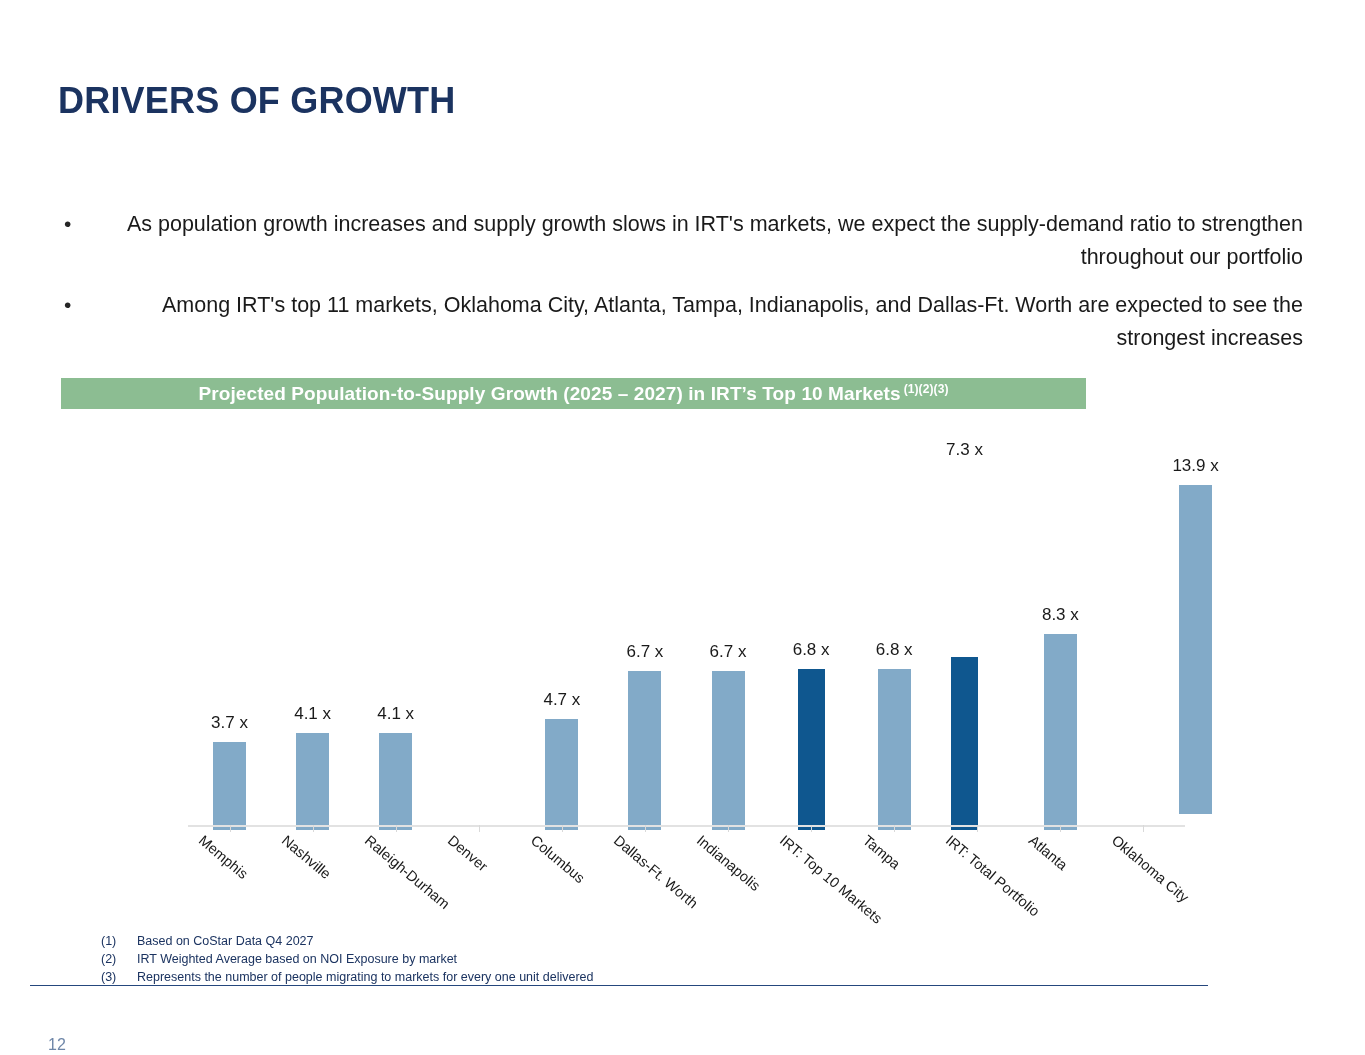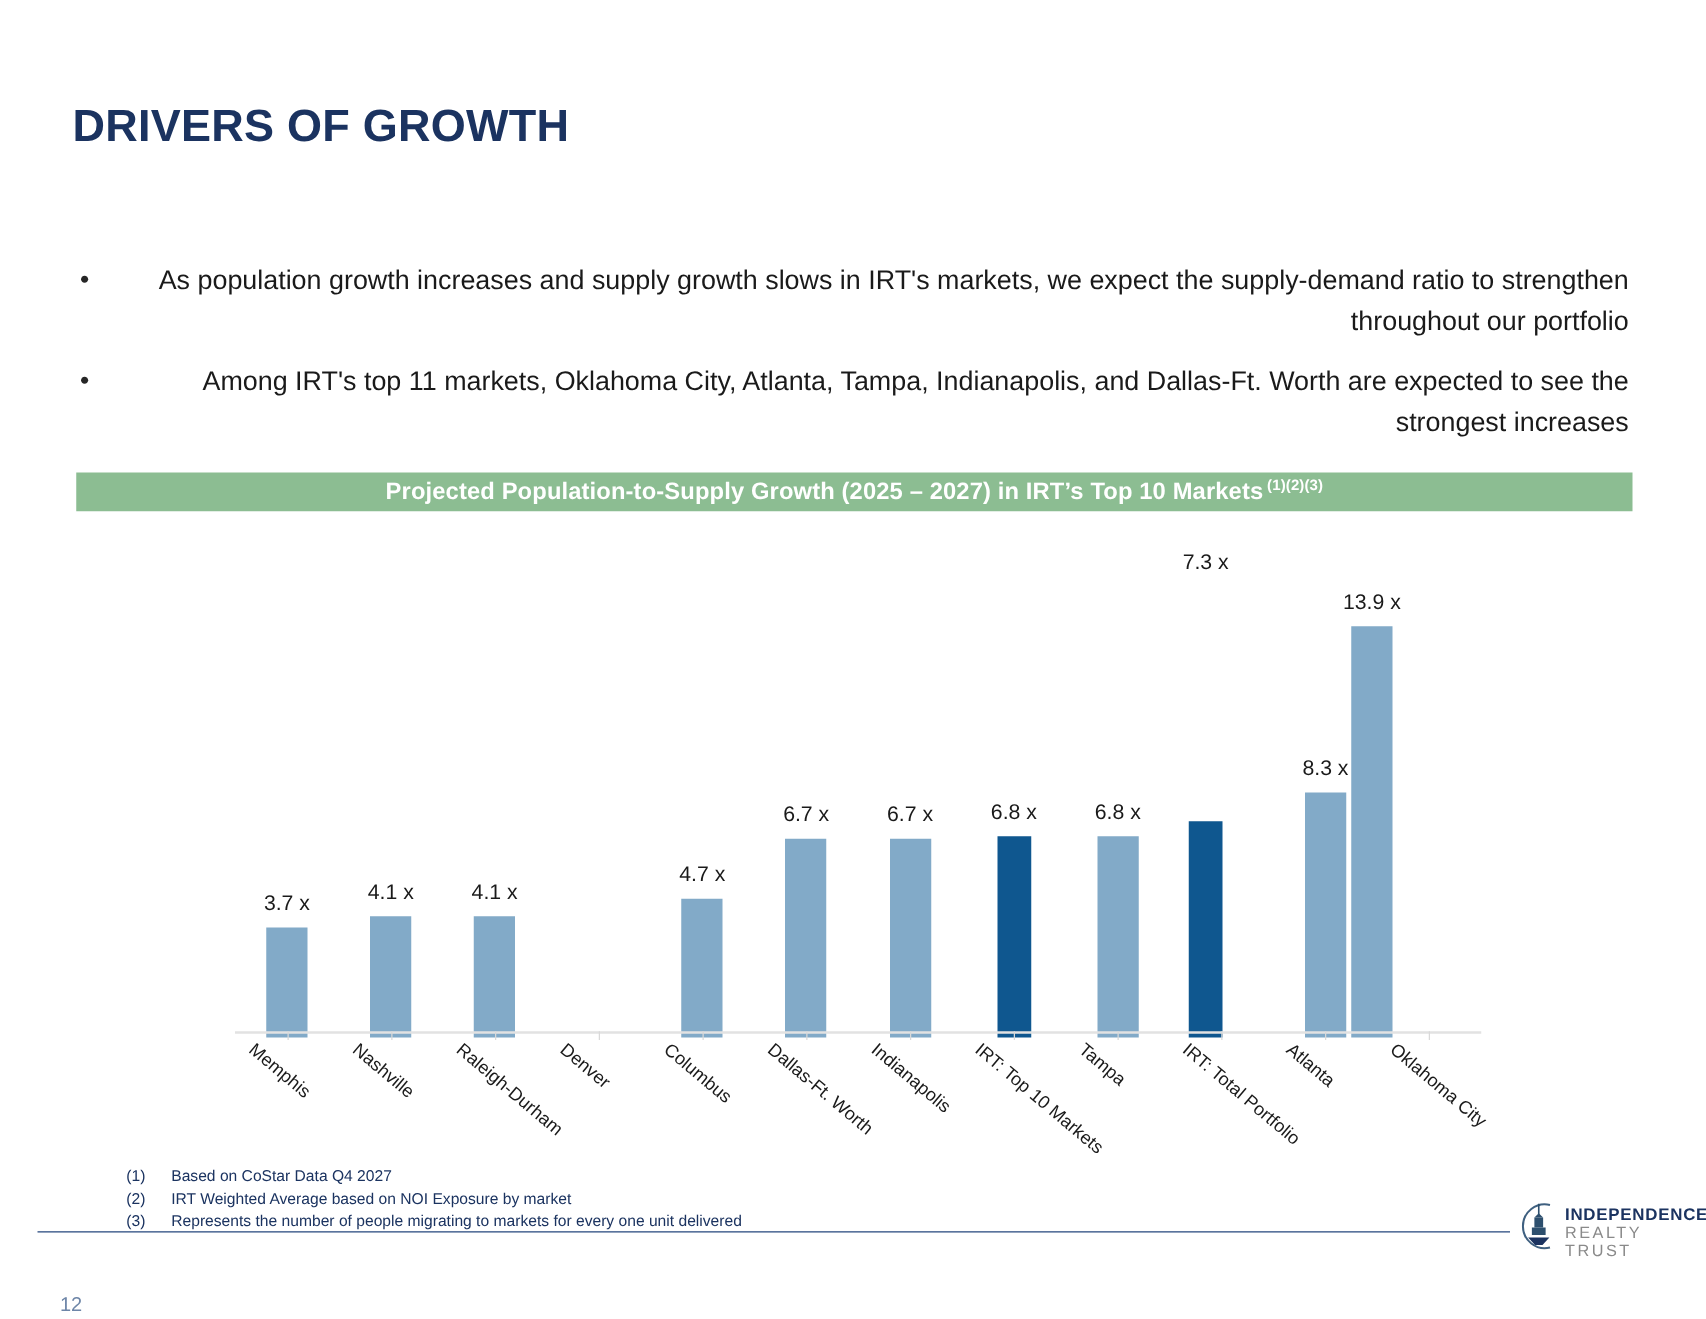--- a/index.html
+++ b/index.html
@@ -32,21 +32,21 @@
     width:48px;flex:0 0 48px;
     font-size:21px;color:#262626;line-height:1.52;
     text-align:left;padding-left:6px;box-sizing:border-box;
   }
   .bullet-text{
     flex:1;font-size:21.5px;color:#1a1a1a;line-height:1.52;text-align:right;
   }
 
   
   #chart-banner{
-    position:absolute;left:61px;top:378px;width:1245px;height:31px;
+    position:absolute;left:61px;top:378px;width:1025px;height:31px;
     background:#8cbd92;
     display:flex;align-items:center;justify-content:center;
   }
   #chart-banner-text{
     color:#ffffff;font-size:19px;font-weight:bold;letter-spacing:0.1px;
   }
   #chart-banner-text sup{font-size:12px;font-weight:bold;vertical-align:super;margin-left:3px;}
 
   
   #chart{position:absolute;left:0;top:420px;width:1365px;height:500px;}
@@ -155,21 +155,21 @@
           <div class="bar" style="height: 160.95px;"></div>
         </div>
         <div class="bar-slot" style="left: 735px; width: 83.0833px; justify-content: space-between;">
           <div class="bar-label">7.3 x</div>
           <div class="bar accent" style="height: 172.784px;"></div>
         </div>
         <div class="bar-slot" style="left: 830.833px; width: 83.0833px;">
           <div class="bar-label">8.3 x</div>
           <div class="bar" style="height: 196.453px;"></div>
         </div>
-        <div class="bar-slot" style="left: 868px; width: 83.0833px;">
+        <div class="bar-slot" style="left: 966px; width: 83.0833px; justify-content: center;">
           <div class="bar-label">13.9 x</div>
           <div class="bar" style="height: 329px;"></div>
         </div>
       </div>
     <div id="axis-line"></div>
   <div class="tick" style="left: 229.542px;"></div>
       <div class="cat-label" style="left: 205.542px;">Memphis</div>
       <div class="tick" style="left: 312.625px;"></div>
       <div class="cat-label" style="left: 288.625px;">Nashville</div>
       <div class="tick" style="left: 395.708px;"></div>
@@ -205,30 +205,14 @@
       </div>
       <div class="fn-row">
         <div class="fn-num">(3)</div>
         <div class="fn-txt">Represents the number of people migrating to markets for every one unit delivered</div>
       </div>
     </div>
 
   <div id="divider"></div>
   <div id="page-number">12</div>
 
-  <div id="logo">
-    <div id="logo-mark">
-      <svg viewBox="0 0 42 42" width="42" height="42" aria-hidden="true">
-        <path d="M30 4 A17.5 17.5 0 1 0 30 38" fill="none" stroke="#3f6080" stroke-width="1.6"></path>
-        <line x1="21" y1="3" x2="21" y2="12" stroke="#2d4f6e" stroke-width="1.3"></line>
-        <path d="M17.5 14 L21 10.5 L24.5 14 Z" fill="#2d4f6e"></path>
-        <rect x="17.5" y="14" width="7" height="8" fill="#2d4f6e"></rect>
-        <rect x="15.5" y="22" width="11" height="6" fill="#2d4f6e"></rect>
-        <path d="M12.5 30 L29.5 30 L24 36 L18 36 Z" fill="#1b3360"></path>
-      </svg>
-    </div>
-    <div id="logo-text">
-      <div id="logo-line1">INDEPENDENCE</div>
-      <div id="logo-line2">REALTY TRUST</div>
-    </div>
-  </div>
 
 </div>
 
 </body></html>

